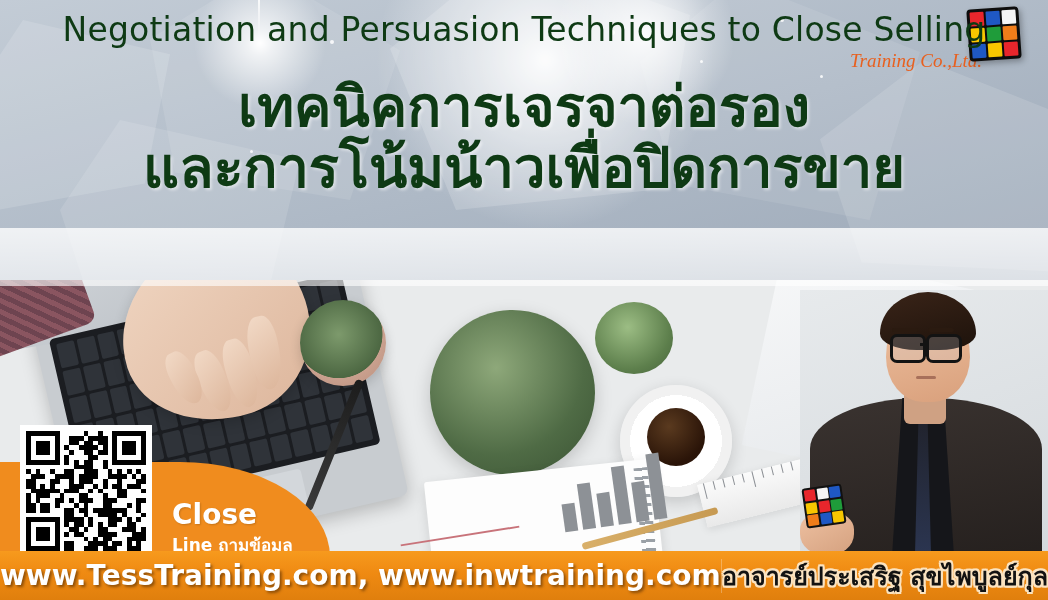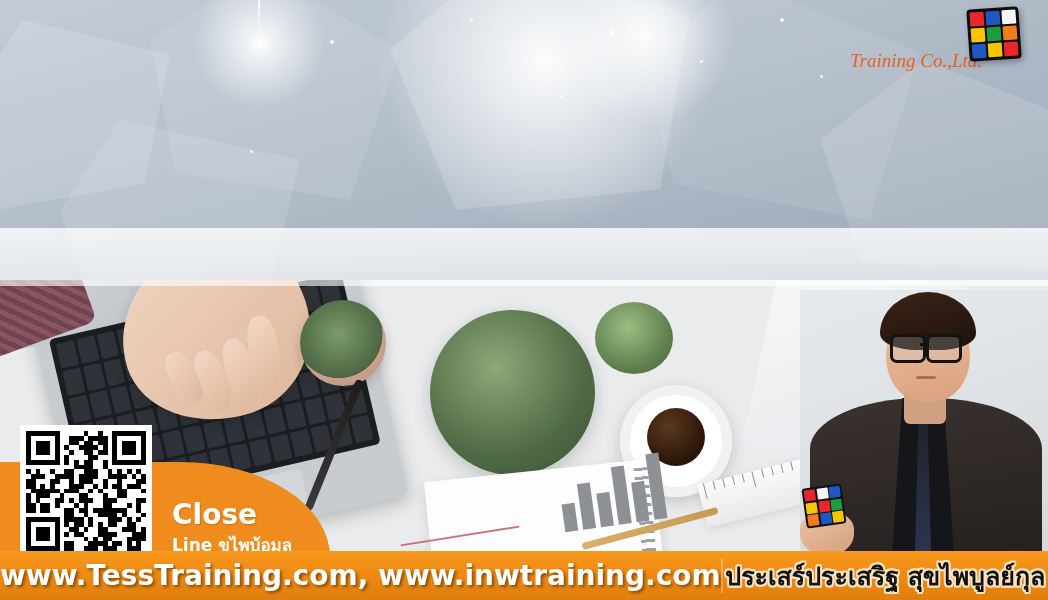--- a/index.html
+++ b/index.html
@@ -525,22 +525,27 @@
         <span style="background: rgb(245, 245, 245);"></span>
         <span style="background: rgb(247, 198, 0);"></span>
         <span style="background: rgb(31, 156, 58);"></span>
         <span style="background: rgb(240, 125, 26);"></span>
         <span style="background: rgb(31, 88, 196);"></span>
         <span style="background: rgb(247, 198, 0);"></span>
         <span style="background: rgb(232, 38, 44);"></span>
       </div>
   </div>
 
+  <div class="title-wrap">
+    <div class="title-line title-1">เทคนิคการเจรจาต่อรอง</div>
+    <div class="title-line title-2">และการโน้มน้าวเพื่อปิดการขาย</div>
+  </div>
 
   <div class="band"></div>
+  <div class="band-text">Negotiation and Persuasion Techniques to Close Selling</div>
 
   <div class="scan-shape"></div>
   <div class="qr">
     <div class="qr-grid" id="qrg">
         <i></i>
         <i></i>
         <i></i>
         <i></i>
         <i></i>
         <i></i>
@@ -1159,21 +1164,21 @@
         <i></i>
         <i style="background: rgb(255, 255, 255);"></i>
         <i style="background: rgb(255, 255, 255);"></i>
         <i></i>
         <i></i>
         <i></i>
         <i style="background: rgb(255, 255, 255);"></i>
       </div>
   </div>
   <div class="scan-title">Close</div>
-  <div class="scan-sub">Line ขไพบ้อมูล</div>
+  <div class="scan-sub">Line ถามข้อมูล</div>
 
   <div class="bottombar">
     <div class="bb-urls">www.TessTraining.com, www.inwtraining.com</div>
     <div class="bb-divider"></div>
-    <div class="bb-name">ประเสร์ประเสริฐ สุขไพบูลย์กุล</div>
+    <div class="bb-name">อาจารย์ประเสริฐ สุขไพบูลย์กุล</div>
   </div>
 
 </div>
 
 </body></html>

